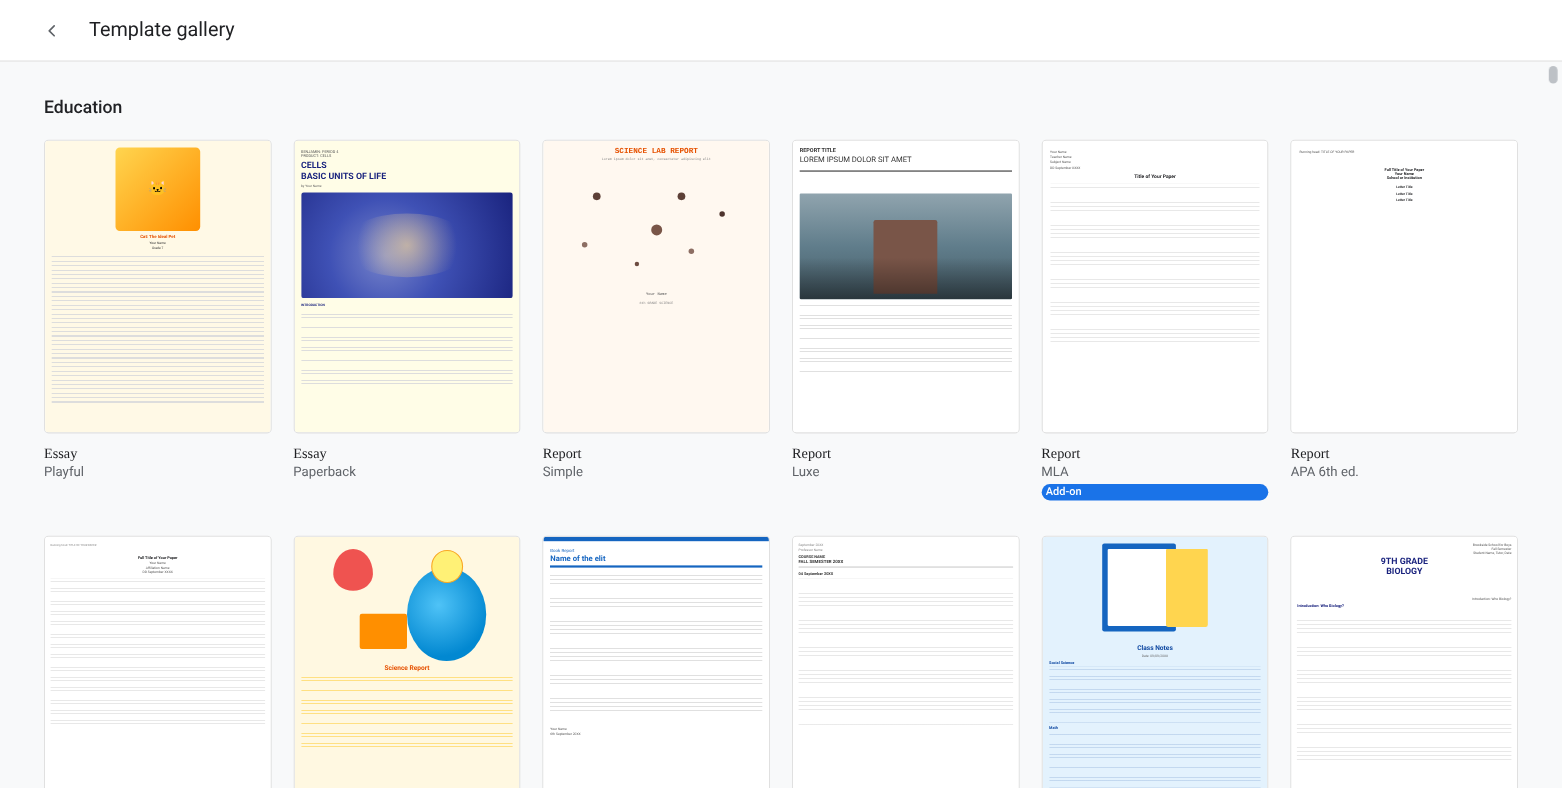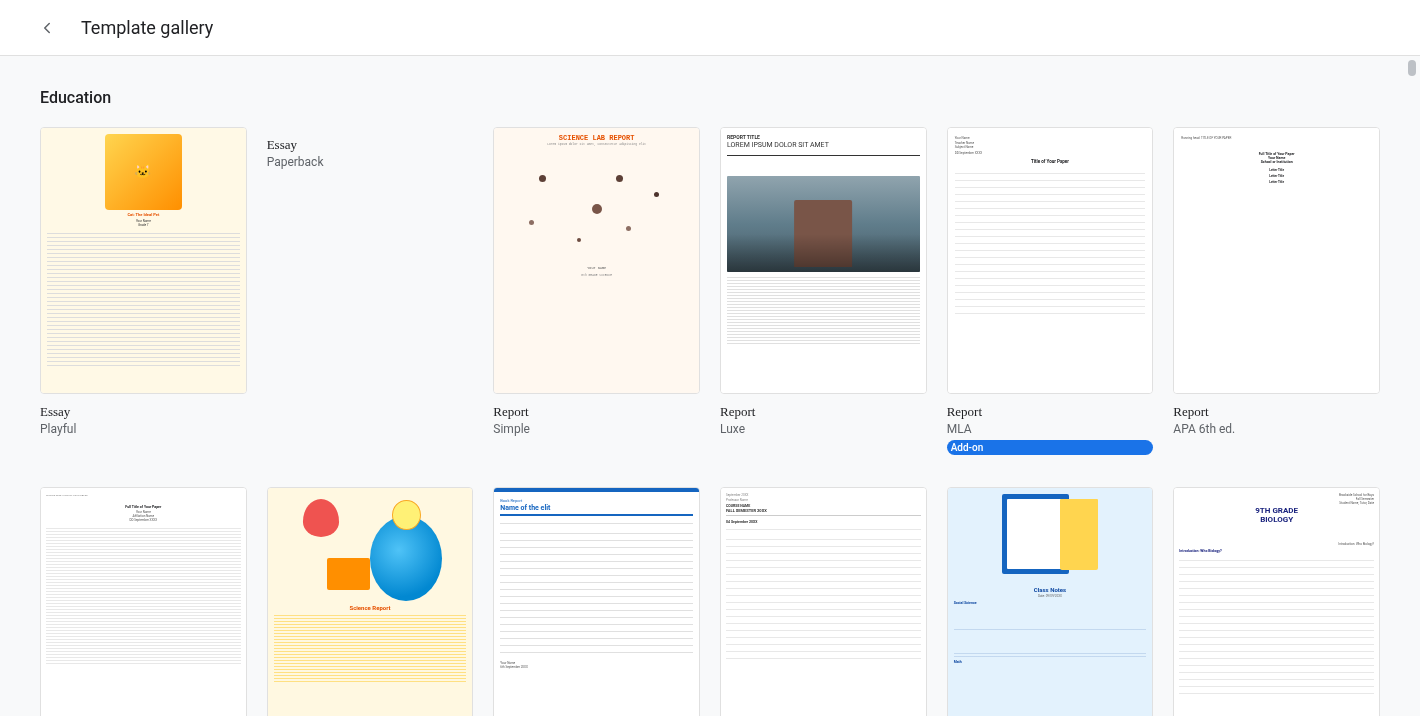--- a/index.html
+++ b/index.html
@@ -704,20 +704,30 @@
             <div class="title">Cat: The Ideal Pet</div>
             <div class="sub-title">Your Name<br>Grade 7</div>
             <div class="lines"></div>
           </div>
         </div>
         <div class="template-name">Essay</div>
         <div class="template-sub">Playful</div>
       </div>
 
       <div class="template-card">
+        <div class="template-thumbnail">
+          <div class="thumb-essay-paperback template-thumb-inner">
+            <div class="ep-header">BENJAMIN: PERIOD 4<br>PRODUCT: CELLS</div>
+            <div class="ep-title">Cells<br>Basic Units of Life</div>
+            <div class="ep-author">by Your Name</div>
+            <div class="ep-image"></div>
+            <div class="ep-intro">INTRODUCTION</div>
+            <div class="ep-lines"></div>
+          </div>
+        </div>
         <div class="template-name">Essay</div>
         <div class="template-sub">Paperback</div>
       </div>
 
       <div class="template-card">
         <div class="template-thumbnail">
           <div class="thumb-report-simple template-thumb-inner">
             <div class="rs-title">SCIENCE LAB REPORT</div>
             <div class="rs-sub">Lorem ipsum dolor sit amet, consectetur adipiscing elit</div>
             <div class="rs-diagram">

